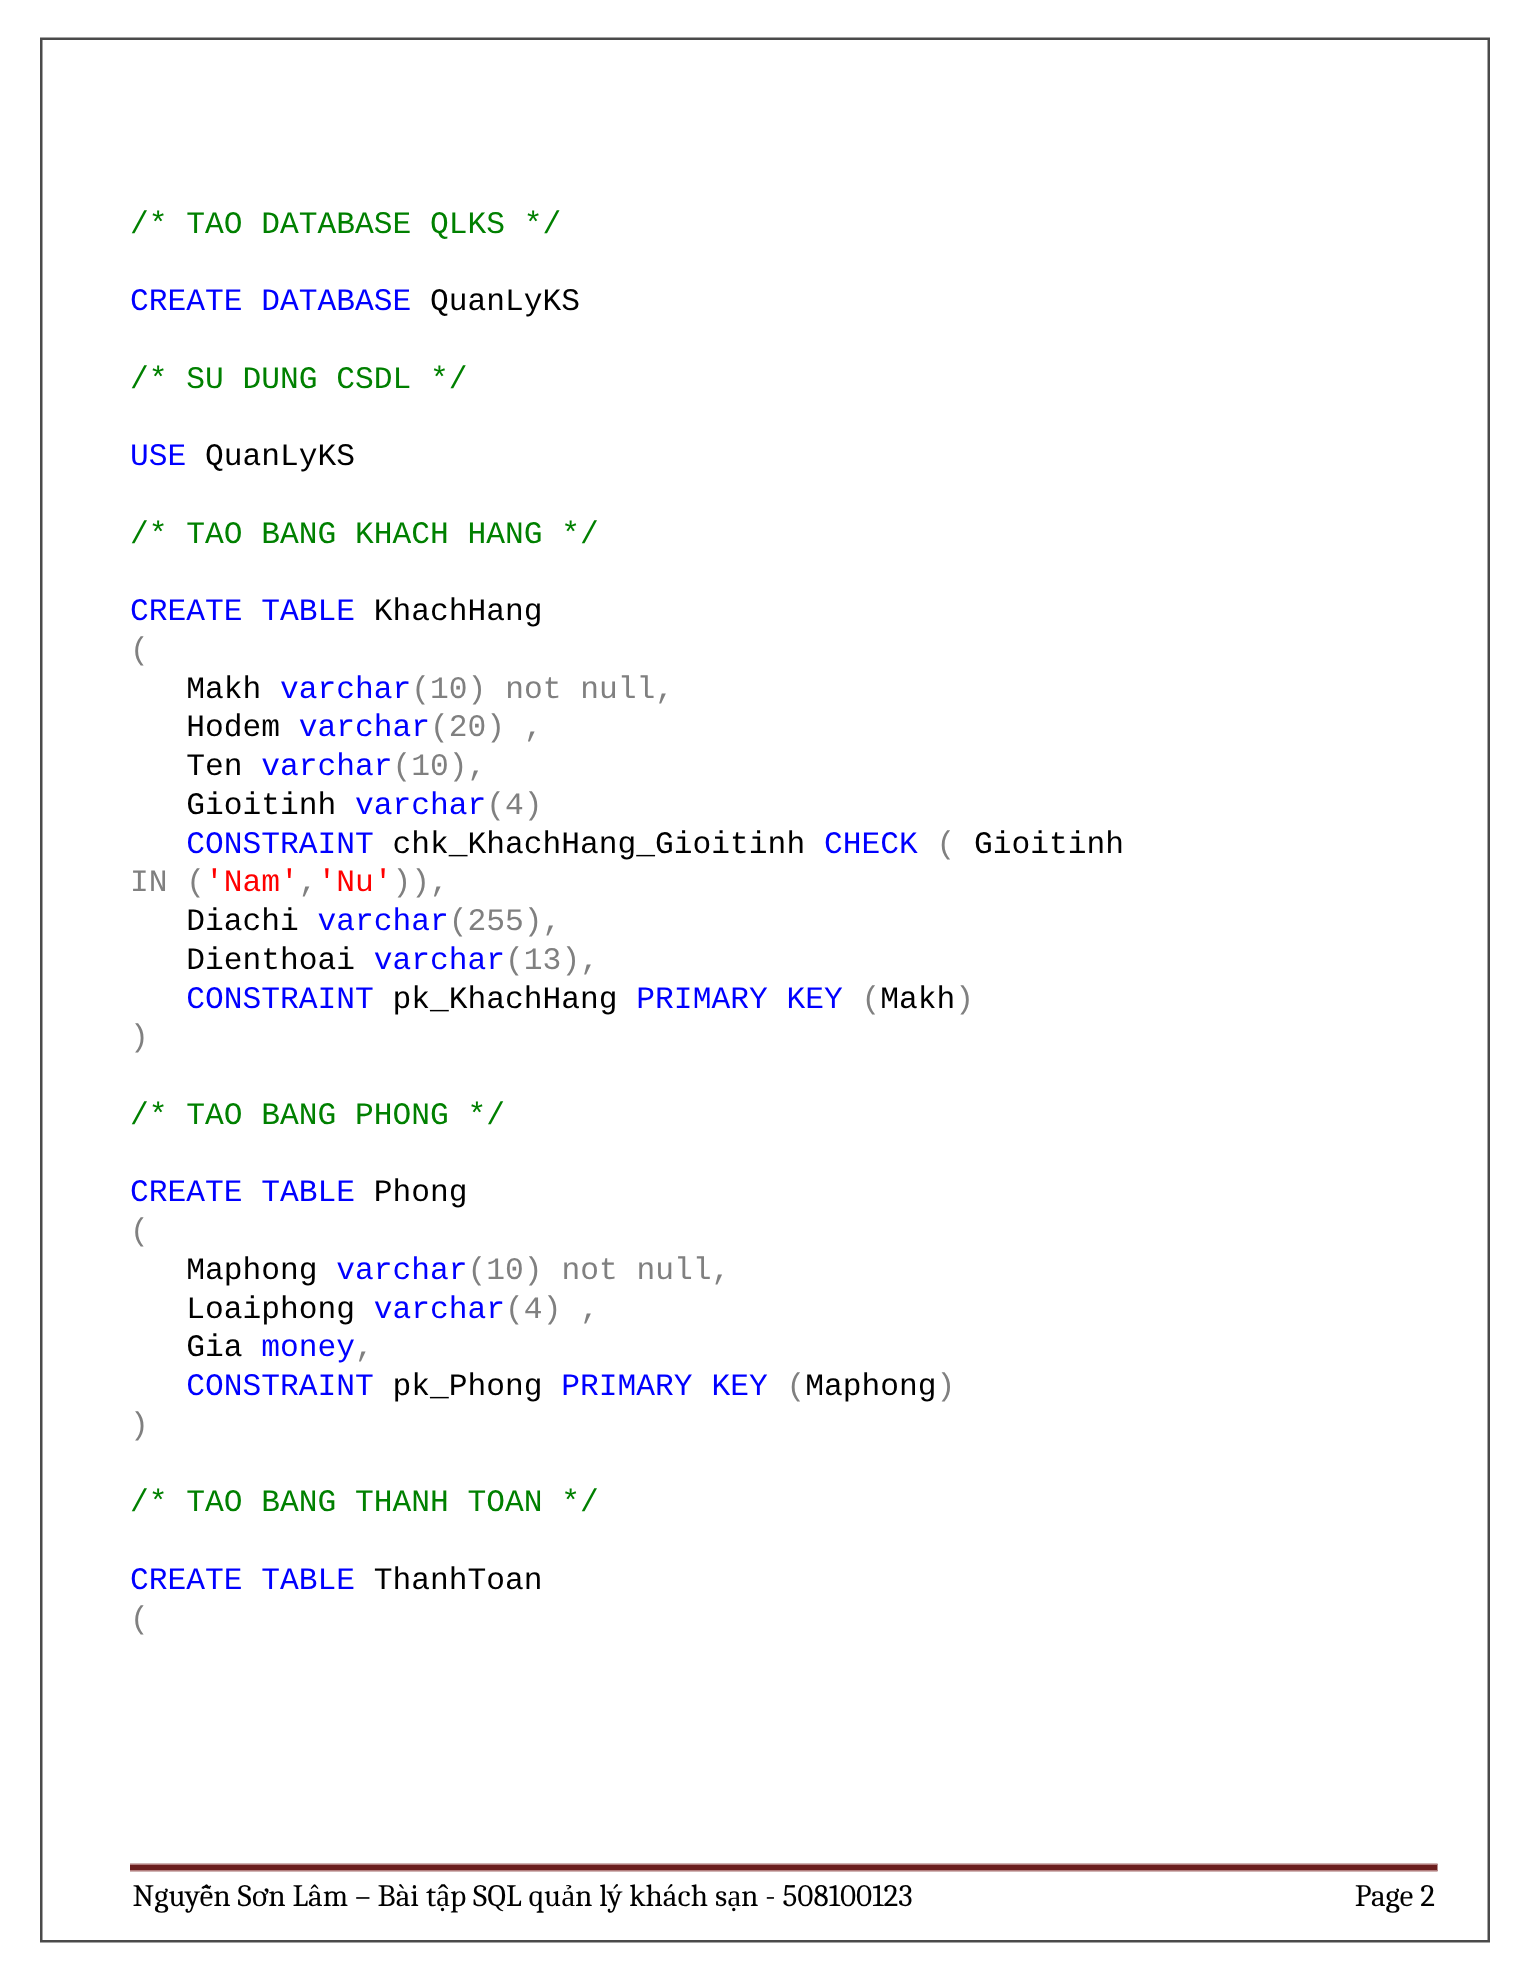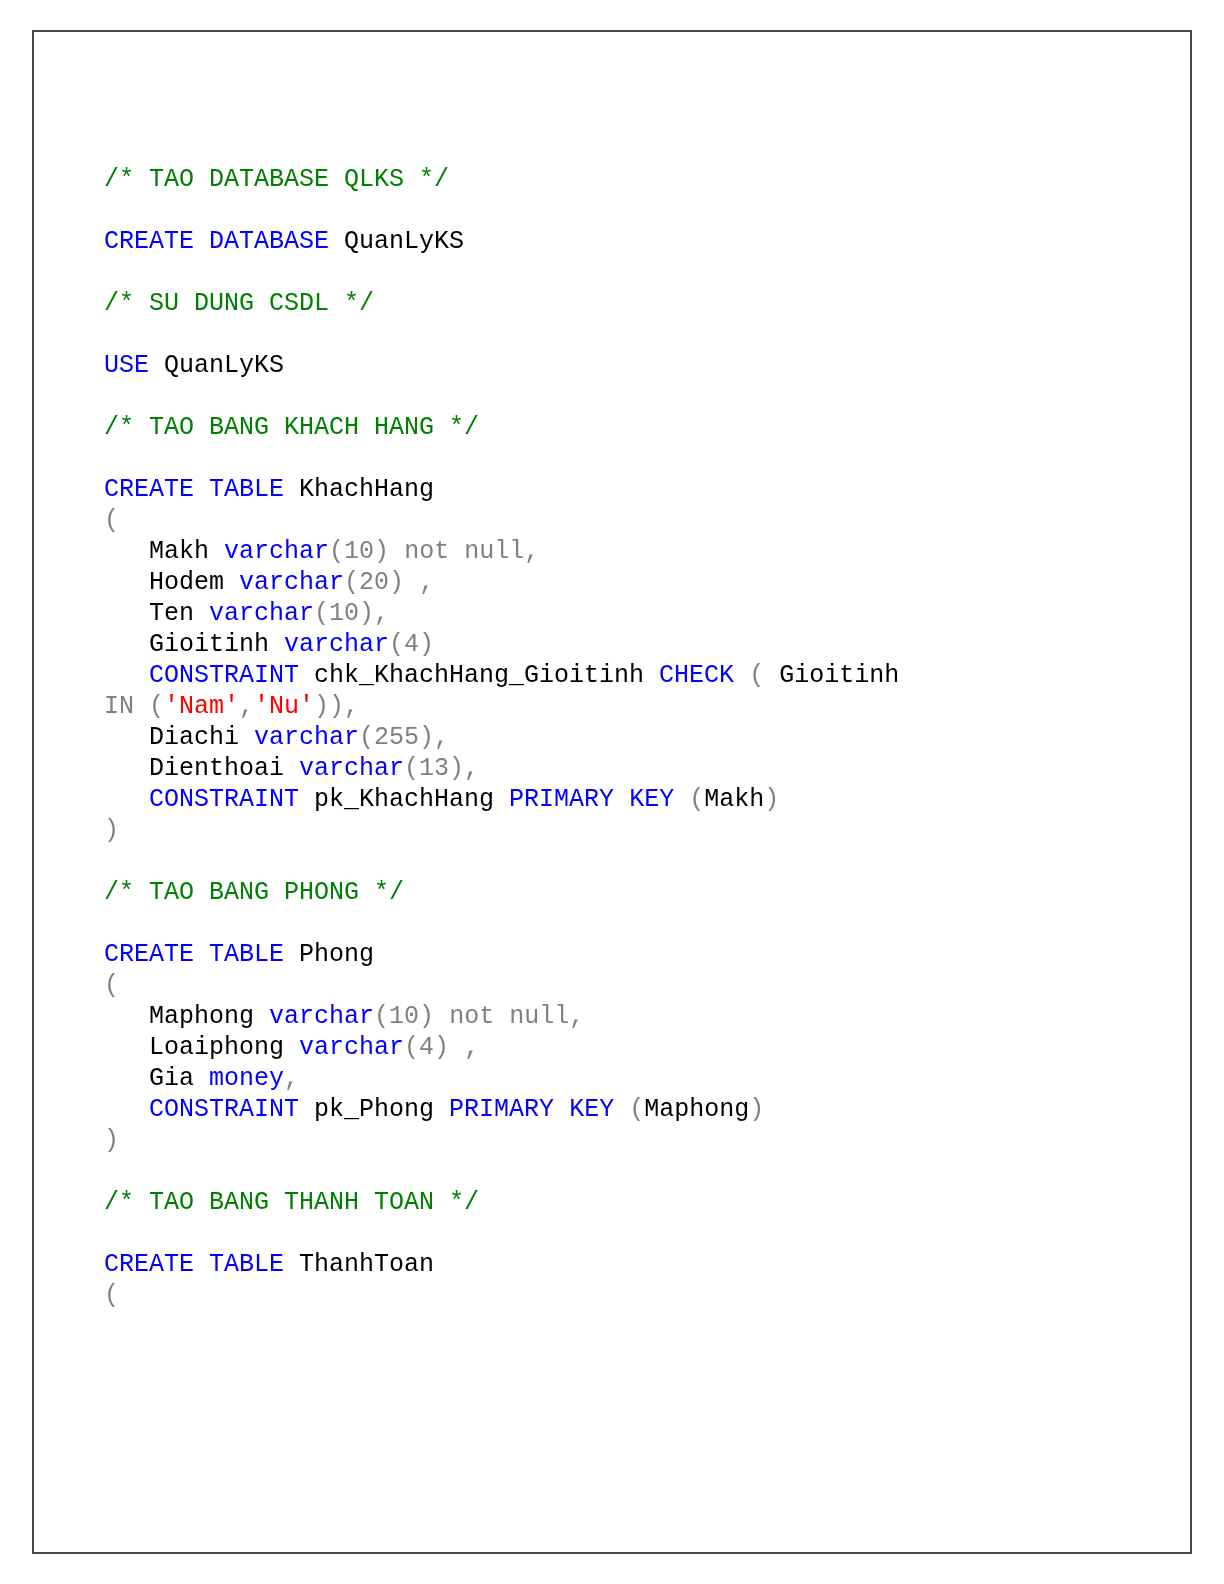--- a/index.html
+++ b/index.html
@@ -91,14 +91,21 @@
 <span class="bk">   Loaiphong </span><span class="kw">varchar</span><span class="gy">(</span><span class="gy">4</span><span class="gy">)</span> <span class="gy">,</span>
 <span class="bk">   Gia </span><span class="kw">money</span><span class="gy">,</span>
    <span class="kw">CONSTRAINT</span><span class="bk"> pk_Phong </span><span class="kw">PRIMARY</span> <span class="kw">KEY</span> <span class="gy">(</span><span class="bk">Maphong</span><span class="gy">)</span>
 <span class="gy">)</span>
 
 <span class="c">/* TAO BANG THANH TOAN */</span>
 
 <span class="kw">CREATE</span> <span class="kw">TABLE</span><span class="bk"> ThanhToan</span>
 <span class="gy">(</span></div>
 
+    <div class="footer-wrap">
+      <div class="rule"></div>
+      <div class="footer">
+        <span>Nguyễn Sơn Lâm – Bài tập SQL quản lý khách sạn - 508100123</span>
+        <span>Page 2</span>
+      </div>
+    </div>
   </div>
 </div>
 
 </body></html>

